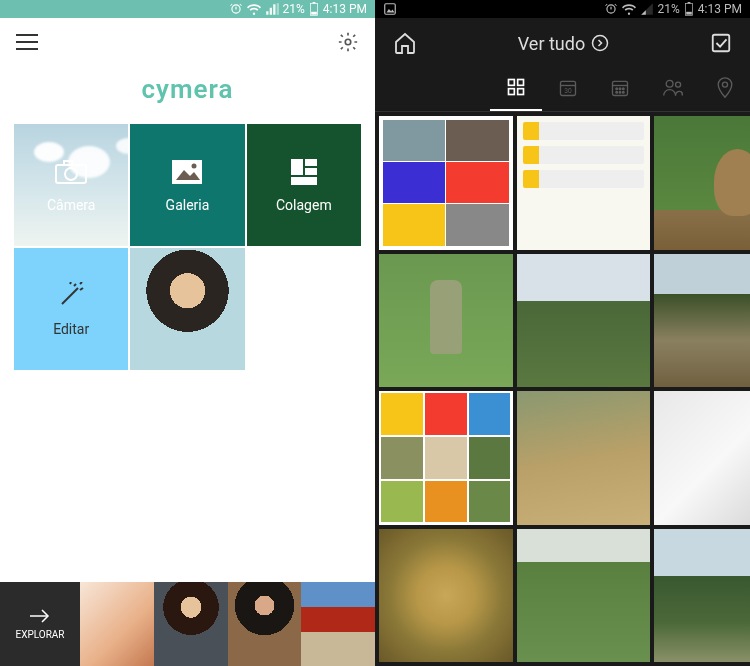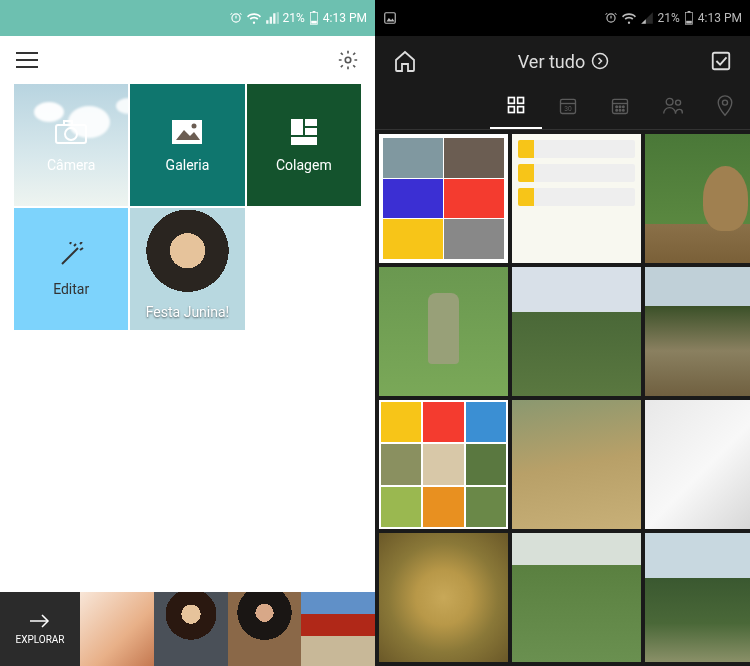--- a/index.html
+++ b/index.html
@@ -2,21 +2,21 @@
 <html><head>
 <meta charset="utf-8">
 <style>
 * { margin: 0; padding: 0; box-sizing: border-box; font-family: -apple-system, Roboto, sans-serif; }
 body { width: 750px; height: 666px; display: flex; background: #000; overflow: hidden; }
 .screen { width: 375px; height: 666px; display: flex; flex-direction: column; }
 .screen-left { background: #fff; }
 .screen-right { background: #1a1a1a; }
 
 
-.statusbar { height: 36px; display: flex; align-items: center; justify-content: flex-end; padding: 0 8px; font-size: 12px; gap: 4px; }
+.statusbar { height: 18px; display: flex; align-items: center; justify-content: flex-end; padding: 0 8px; font-size: 12px; gap: 4px; }
 .statusbar-left { background: #6dc0b0; color: #fff; }
 .statusbar-right { background: #000; color: #bbb; }
 .statusbar .sb-left { margin-right: auto; display: flex; gap: 4px; align-items: center; }
 
 
 .header-left { height: 48px; display: flex; align-items: center; justify-content: space-between; padding: 0 16px; }
 .hamburger { width: 22px; height: 16px; display: flex; flex-direction: column; justify-content: space-between; cursor: pointer; }
 .hamburger span { height: 2px; background: #333; }
 .gear { cursor: pointer; }
 
@@ -31,21 +31,21 @@
 .tile-store { background: #3b2fd3; background-image: radial-gradient(circle, rgba(255,255,255,0.15) 1px, transparent 1px); background-size: 16px 16px; }
 .tile-collage { background: #14532d; }
 .tile-edit { background: #7dd3fc; color: #333; }
 .tile-festa { background: #e8c988; position: relative; overflow: hidden; }
 .tile-festa .portrait { position:absolute; inset:0; background: radial-gradient(circle at 50% 35%, #e6c39b 0%, #e6c39b 18%, #2a2520 18%, #2a2520 42%, #b8d8e0 42%, #b8d8e0 100%); }
 .tile-festa .label { position: relative; z-index: 2; margin-top: auto; padding-bottom: 10px; text-shadow: 0 1px 2px rgba(0,0,0,0.6); }
 .tile .label { font-weight: 400; position: relative; z-index: 2; }
 .tile .icon-slot { height: 30px; display: flex; align-items: center; justify-content: center; position: relative; z-index: 2;}
 
 
-.bottom-strip { margin-top: auto; height: 74px; display: flex; }
+.bottom-strip { margin-top: auto; height: 84px; display: flex; }
 .explorar { width: 80px; background: #2b2b2b; color: #fff; display: flex; flex-direction: column; align-items: center; justify-content: center; gap: 6px; font-size: 10px; cursor: pointer; }
 .thumbs { flex: 1; display: flex; }
 .thumbs .t { flex: 1; }
 .t1 { background: linear-gradient(135deg,#f8e6d8,#e8b088 60%,#c47850); }
 .t2 { background: radial-gradient(circle at 50% 30%,#e6c39b 0%,#e6c39b 15%,#2a1810 15%,#2a1810 40%,#4a5058 40%); }
 .t3 { background: radial-gradient(circle at 50% 28%,#d8a888 0%,#d8a888 14%,#1a1614 14%,#1a1614 42%,#8a6848 42%); }
 .t4 { background: linear-gradient(180deg,#6090c8 0%,#6090c8 30%,#b02818 30%,#b02818 60%,#c8b898 60%); }
 
 
 .header-right { height: 50px; display: flex; align-items: center; justify-content: space-between; padding: 0 18px; color: #ddd; }
@@ -115,20 +115,21 @@
         <span></span>
         <span></span>
         <span></span>
       </div>
     <svg class="gear" width="22" height="22" viewBox="0 0 24 24" fill="none" stroke="#555" stroke-width="1.8">
         <circle cx="12" cy="12" r="3"></circle>
         <path d="M12 2v3M12 19v3M4.2 4.2l2.1 2.1M17.7 17.7l2.1 2.1M2 12h3M19 12h3M4.2 19.8l2.1-2.1M17.7 6.3l2.1-2.1"></path>
       </svg>
   </div>
 
+  <div class="logo">cymera</div>
 
   <div class="grid">
     <div class="tile tile-camera">
       <div class="icon-slot">
           <svg width="34" height="26" viewBox="0 0 34 26" fill="none" stroke="#fff" stroke-width="2">
             <rect x="2" y="6" width="30" height="18" rx="2"></rect>
             <circle cx="17" cy="15" r="6"></circle>
             <rect x="10" y="2" width="8" height="4"></rect>
           </svg>
         </div>
@@ -162,21 +163,20 @@
             <line x1="18" y1="4" x2="20" y2="2"></line>
             <line x1="24" y1="8" x2="27" y2="6"></line>
             <line x1="24" y1="2" x2="26" y2="0"></line>
             <line x1="14" y1="2" x2="15" y2="0"></line>
           </svg>
         </div>
       <span class="label">Editar</span>
     </div>
     <div class="tile tile-festa">
       <div class="portrait"></div>
-      <span class="label">Festa Junina!</span>
     </div>
   </div>
 
   <div class="bottom-strip">
     <div class="explorar">
       <svg width="20" height="14" viewBox="0 0 20 14" fill="none" stroke="#fff" stroke-width="1.5">
           <line x1="0" y1="7" x2="18" y2="7"></line>
           <polyline points="12,1 18,7 12,13"></polyline>
         </svg>
       <span>EXPLORAR</span>

